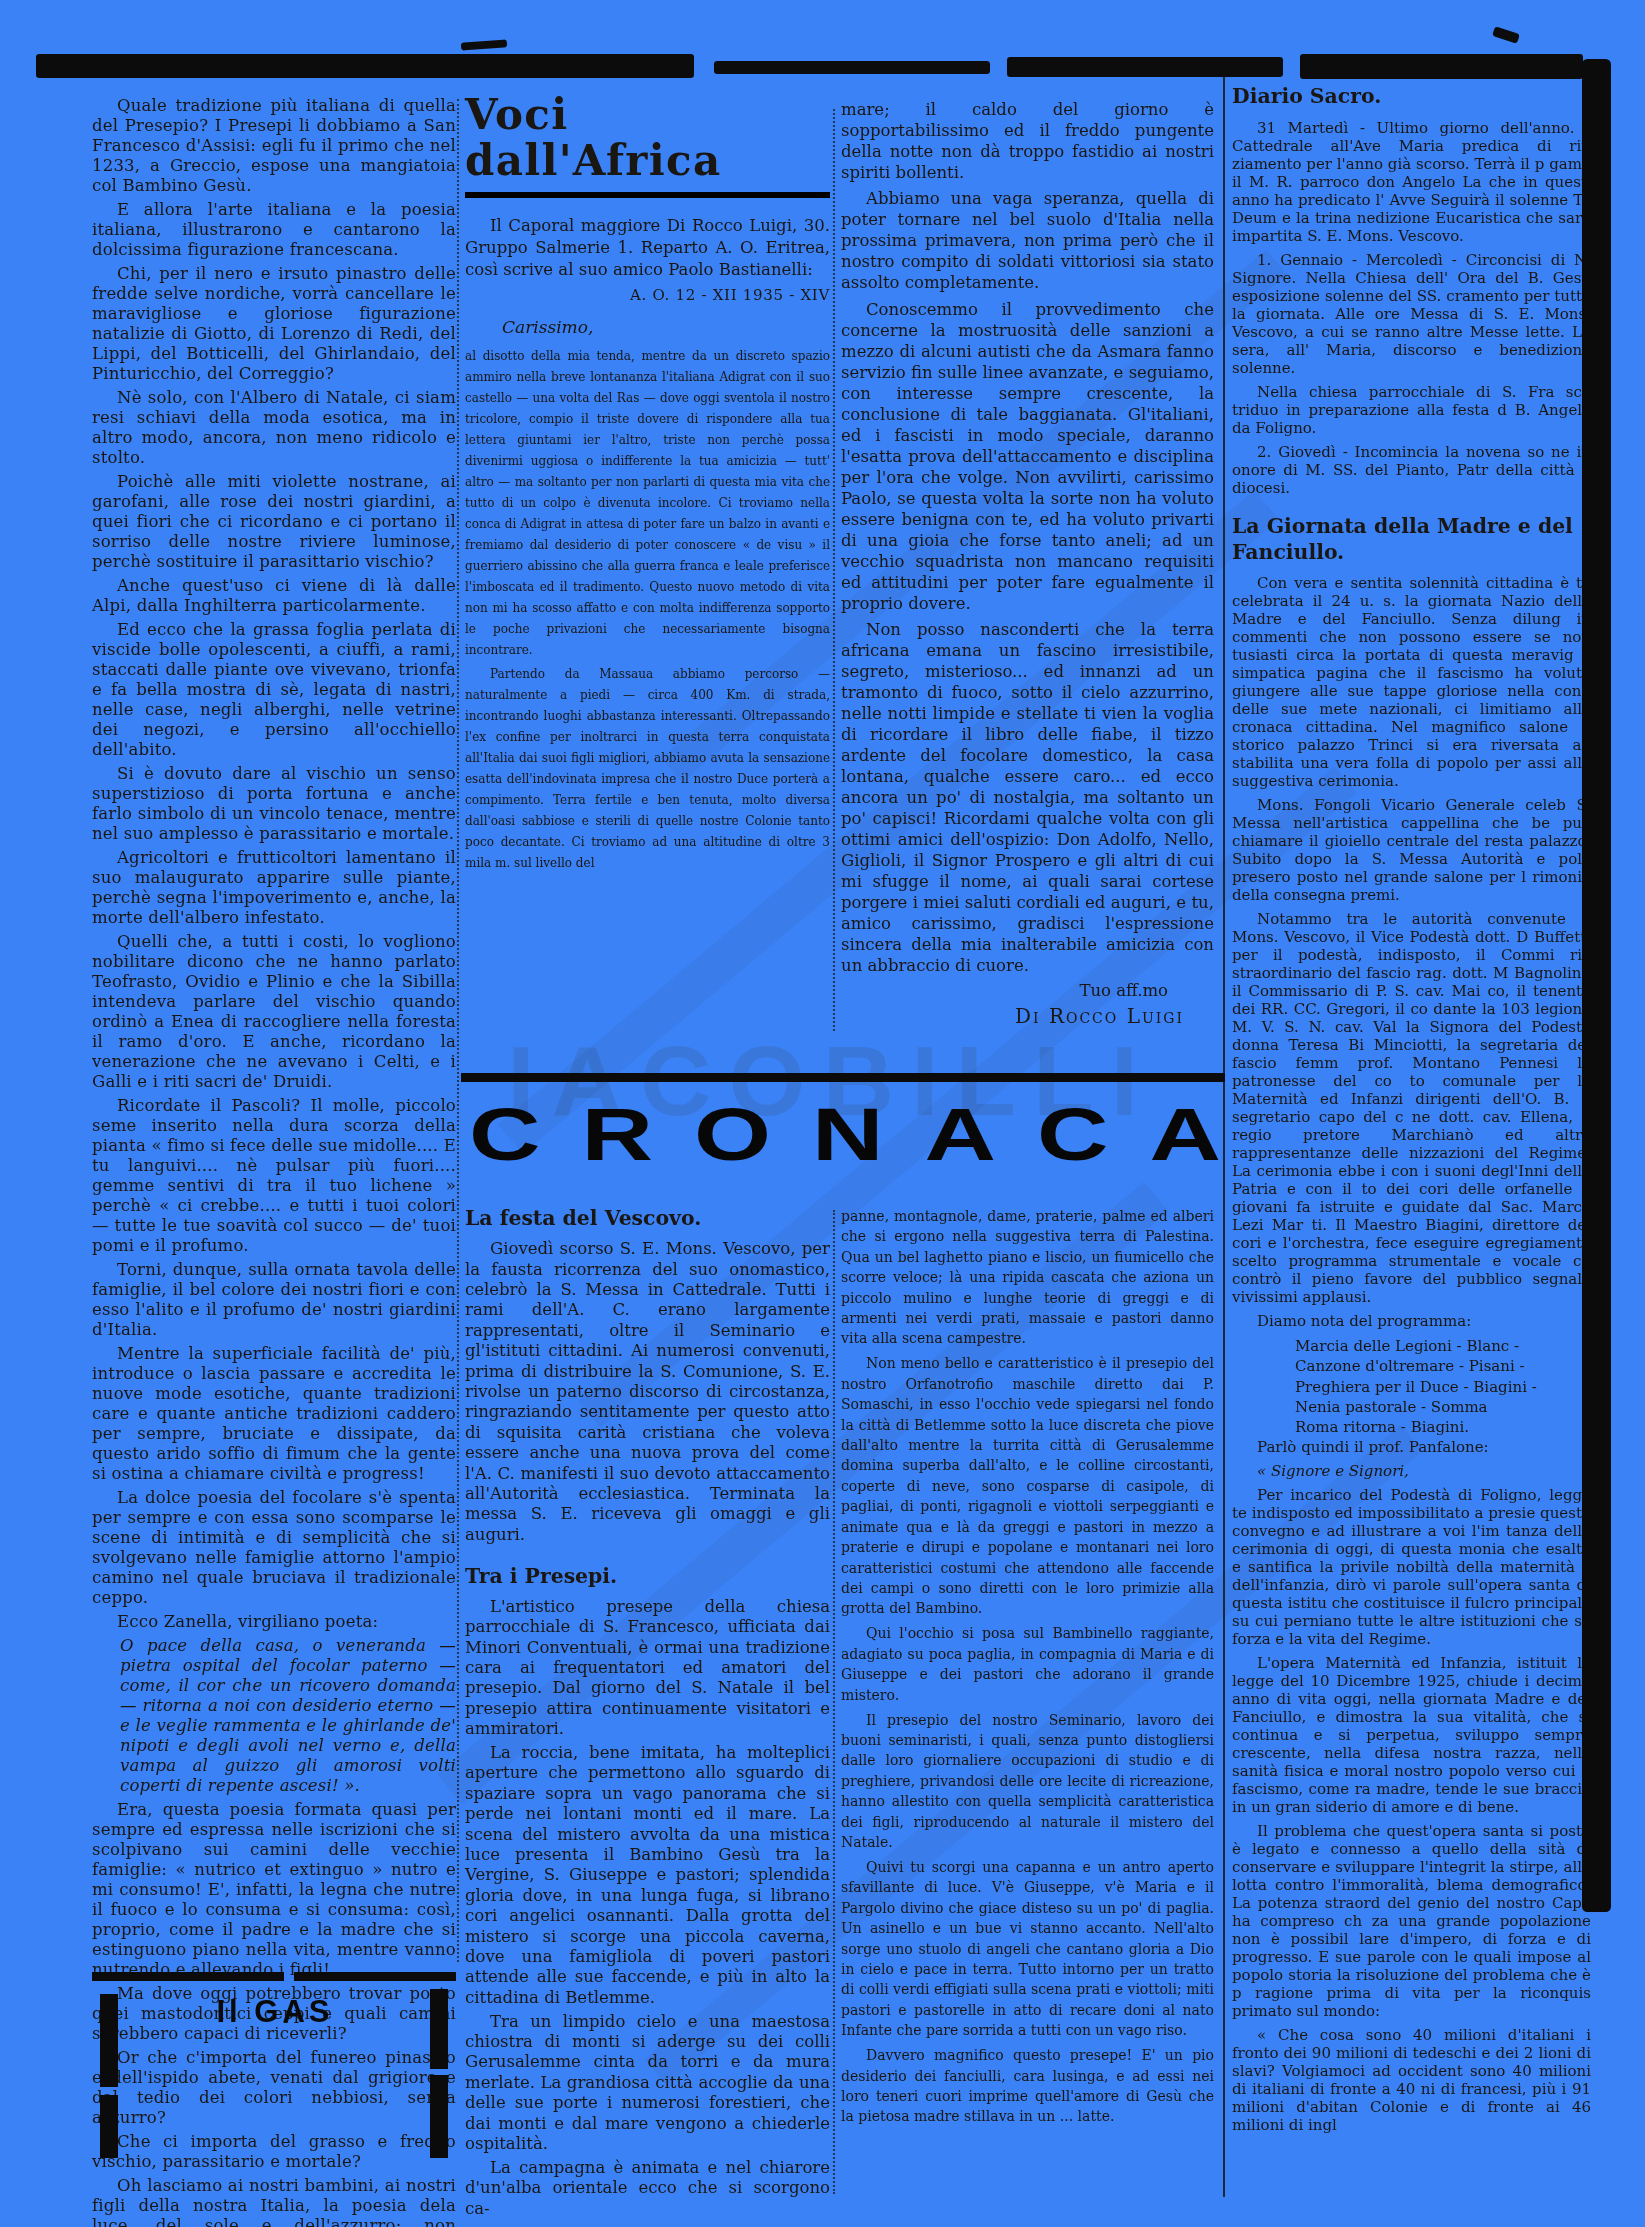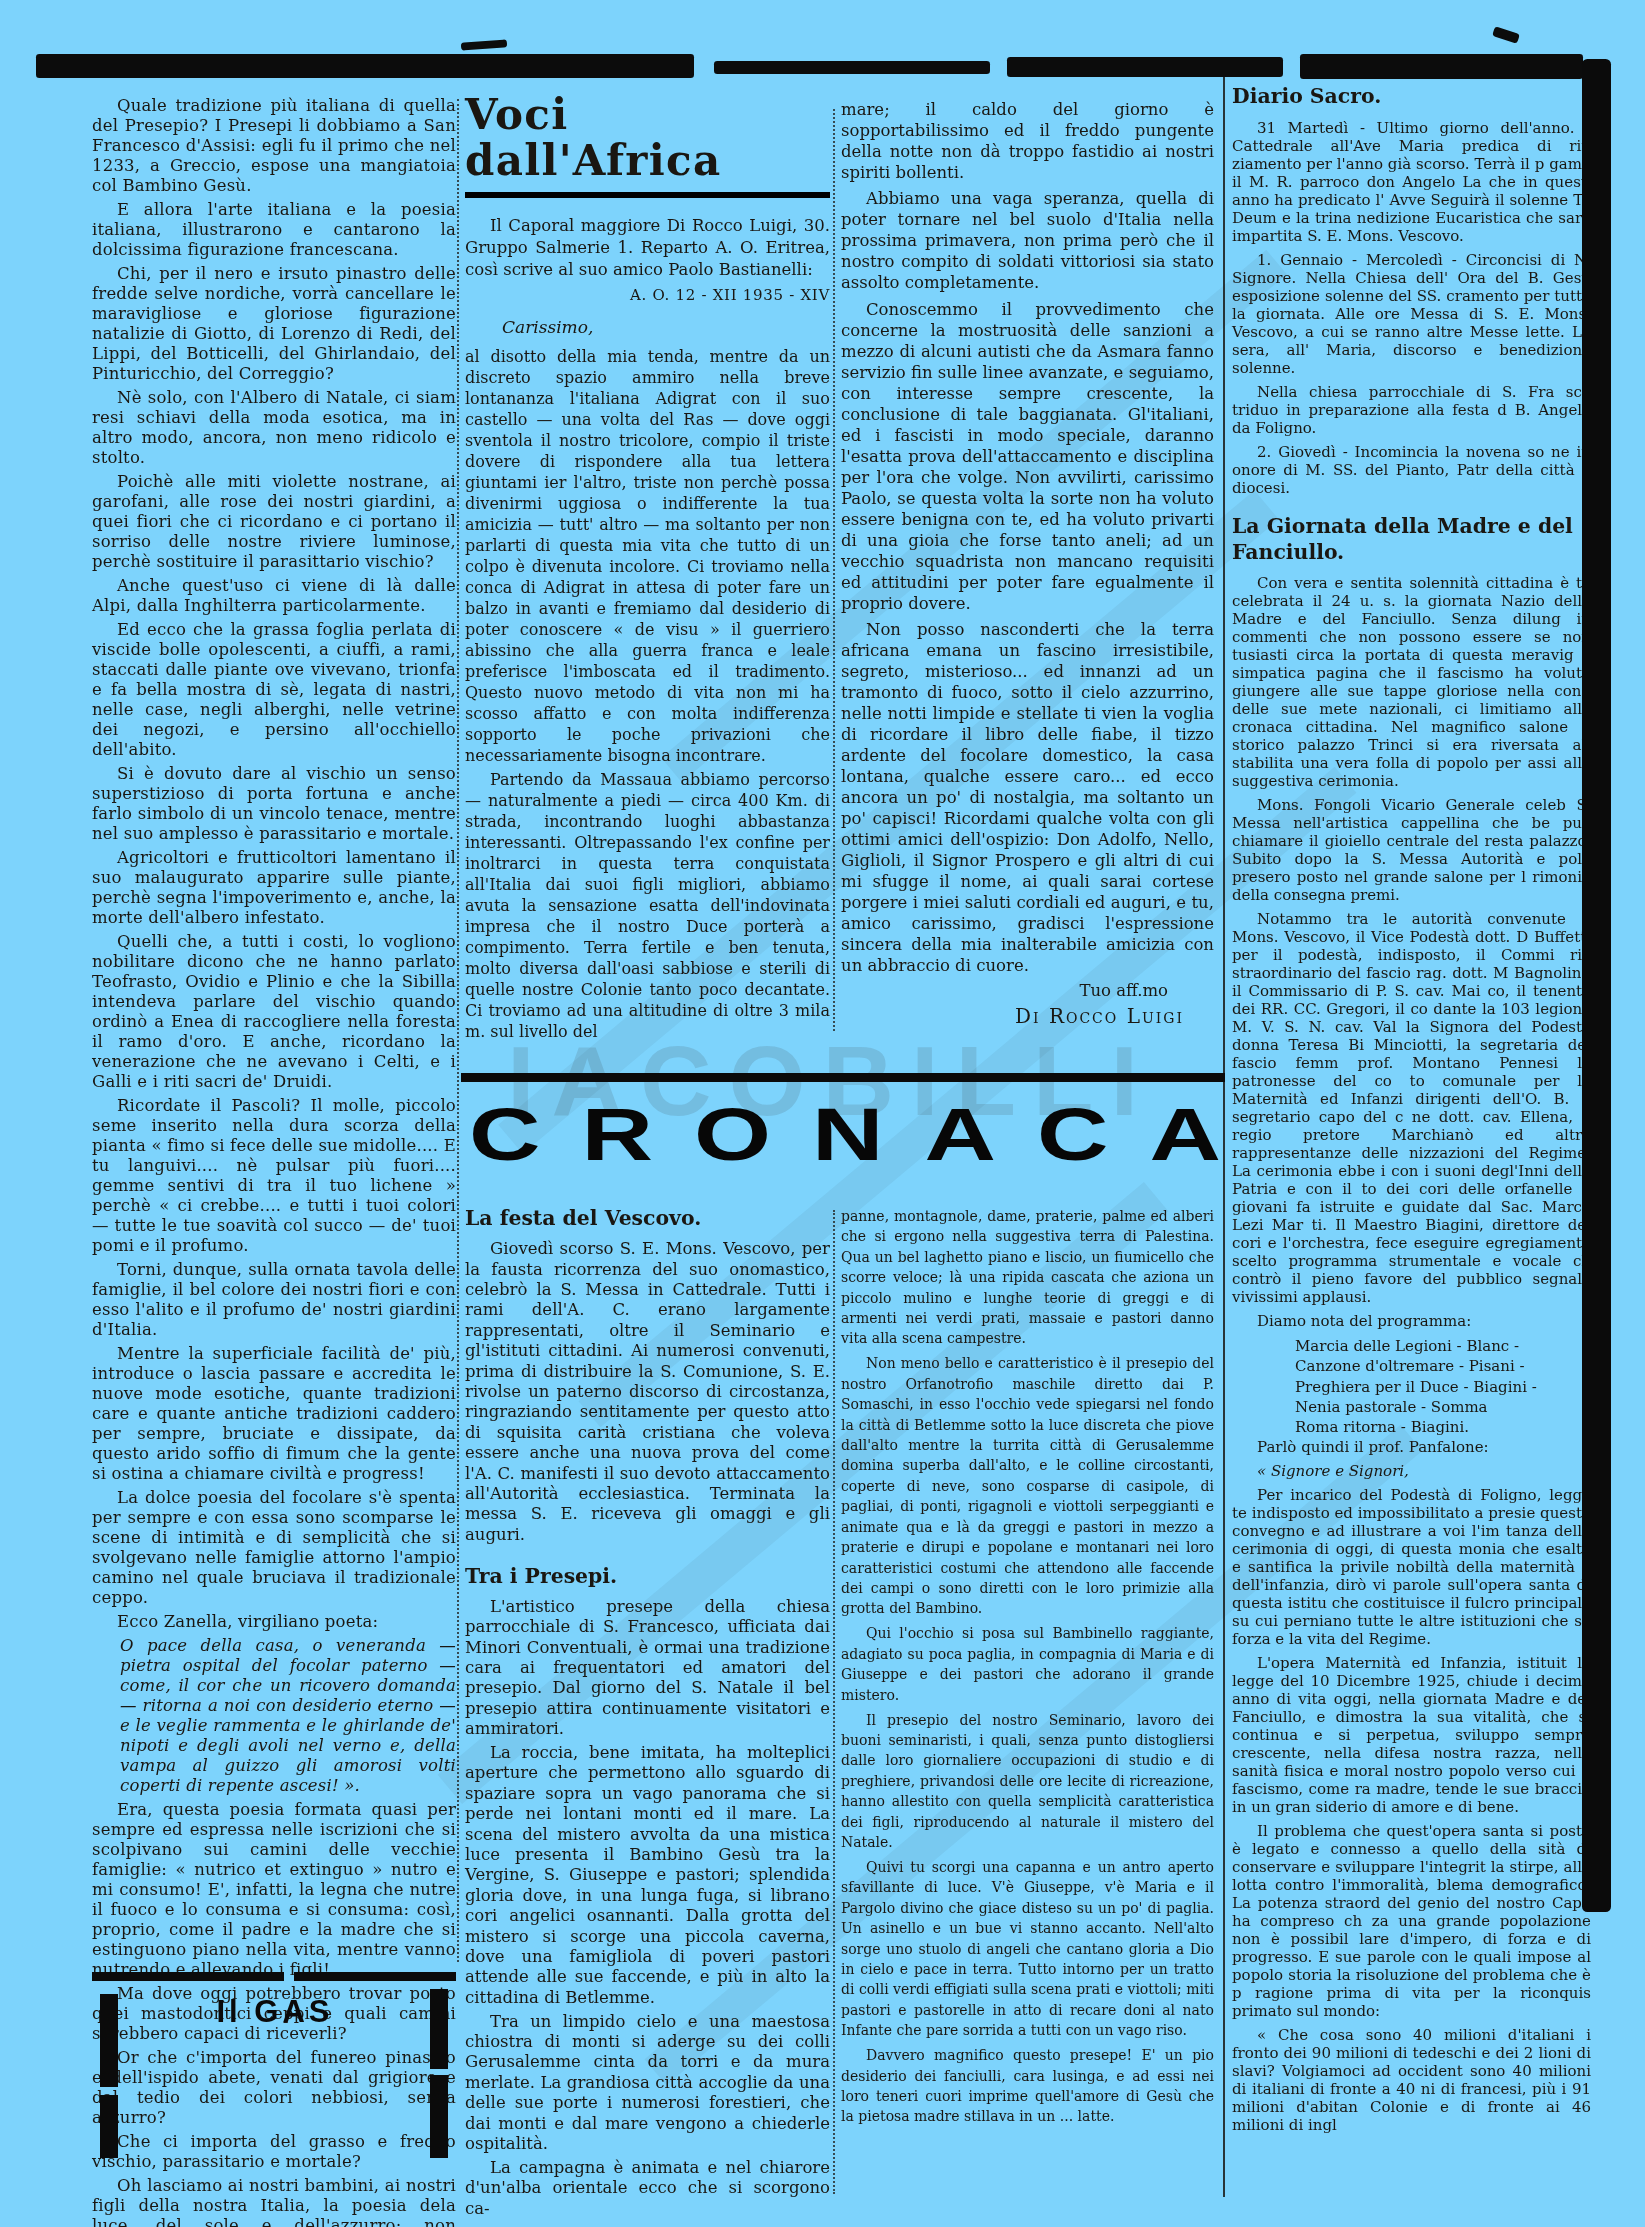--- a/index.html
+++ b/index.html
@@ -1,18 +1,18 @@
 <!DOCTYPE html>
 <html style="font-size:10.5px"><head>
 <meta charset="utf-8">
 <style>
   html,body { margin:0; padding:0; background:#9a968e; }
   .page {
     position:relative; width:1646px; height:2227px; margin:0 auto;
-    background:#7dd3fc; overflow:hidden;
+    background:#3b82f6; overflow:hidden;
     font-family:"DejaVu Serif","Liberation Serif",serif;
     color:#1a1712;
   }
   
   .torn { position:absolute; background:#0c0c0c; border-radius:3.3px; z-index:3; }
   .stripe { position:absolute; background:rgba(40,40,40,0.055); z-index:1; }
   .wmark {
     position:absolute; z-index:1; font-family:"Liberation Sans","DejaVu Sans",sans-serif;
     font-weight:bold; color:rgba(60,58,54,0.14); white-space:nowrap;
   }
@@ -31,21 +31,21 @@
   #col1 p { margin-bottom:4px; letter-spacing:0.2px; }
   .poem { font-style:italic; text-indent:0 !important; padding-left:28px; }
 
   #col2 { left:465px; top:92px; width:365px; }
   .africa-title { margin:0; font-weight:bold; font-size:42px; line-height:46px;
     letter-spacing:1.3px; font-family:"DejaVu Serif",serif; }
   .africa-rule { height:6px; background:#000; margin-top:8px; }
   .intro { margin-top:17px; font-size:16.5px; line-height:22px; }
   .dateline { text-align:right; text-indent:0; margin-top:5.3px; font-size:15px; letter-spacing:0.7px; }
   .salutation { font-style:italic; margin-top:13px; font-size:17px; text-indent:37px; }
-  .letterp p { font-size:16px; line-height:21px; margin-bottom:2.6px; }
+  .letterp p { font-size:12px; line-height:21px; margin-bottom:2.6px; }
   #col2 .letterp p:first-child { text-indent:0; margin-top:9.2px; }
 
   #col3 { left:841px; top:99px; width:373px; }
   #col3 .letterp p { font-size:16.5px; line-height:21px; margin-bottom:5.3px; }
   #col3 .letterp p:first-child { text-indent:0; }
   .signoff { text-align:right; text-indent:0; font-size:16.5px; padding-right:46px; margin-top:2.6px; }
   .signoff-name { text-align:right; text-indent:0; font-variant:small-caps; font-size:20px;
     letter-spacing:2px; padding-right:30px; margin-top:4px; }
 
   .cronaca-banner {

